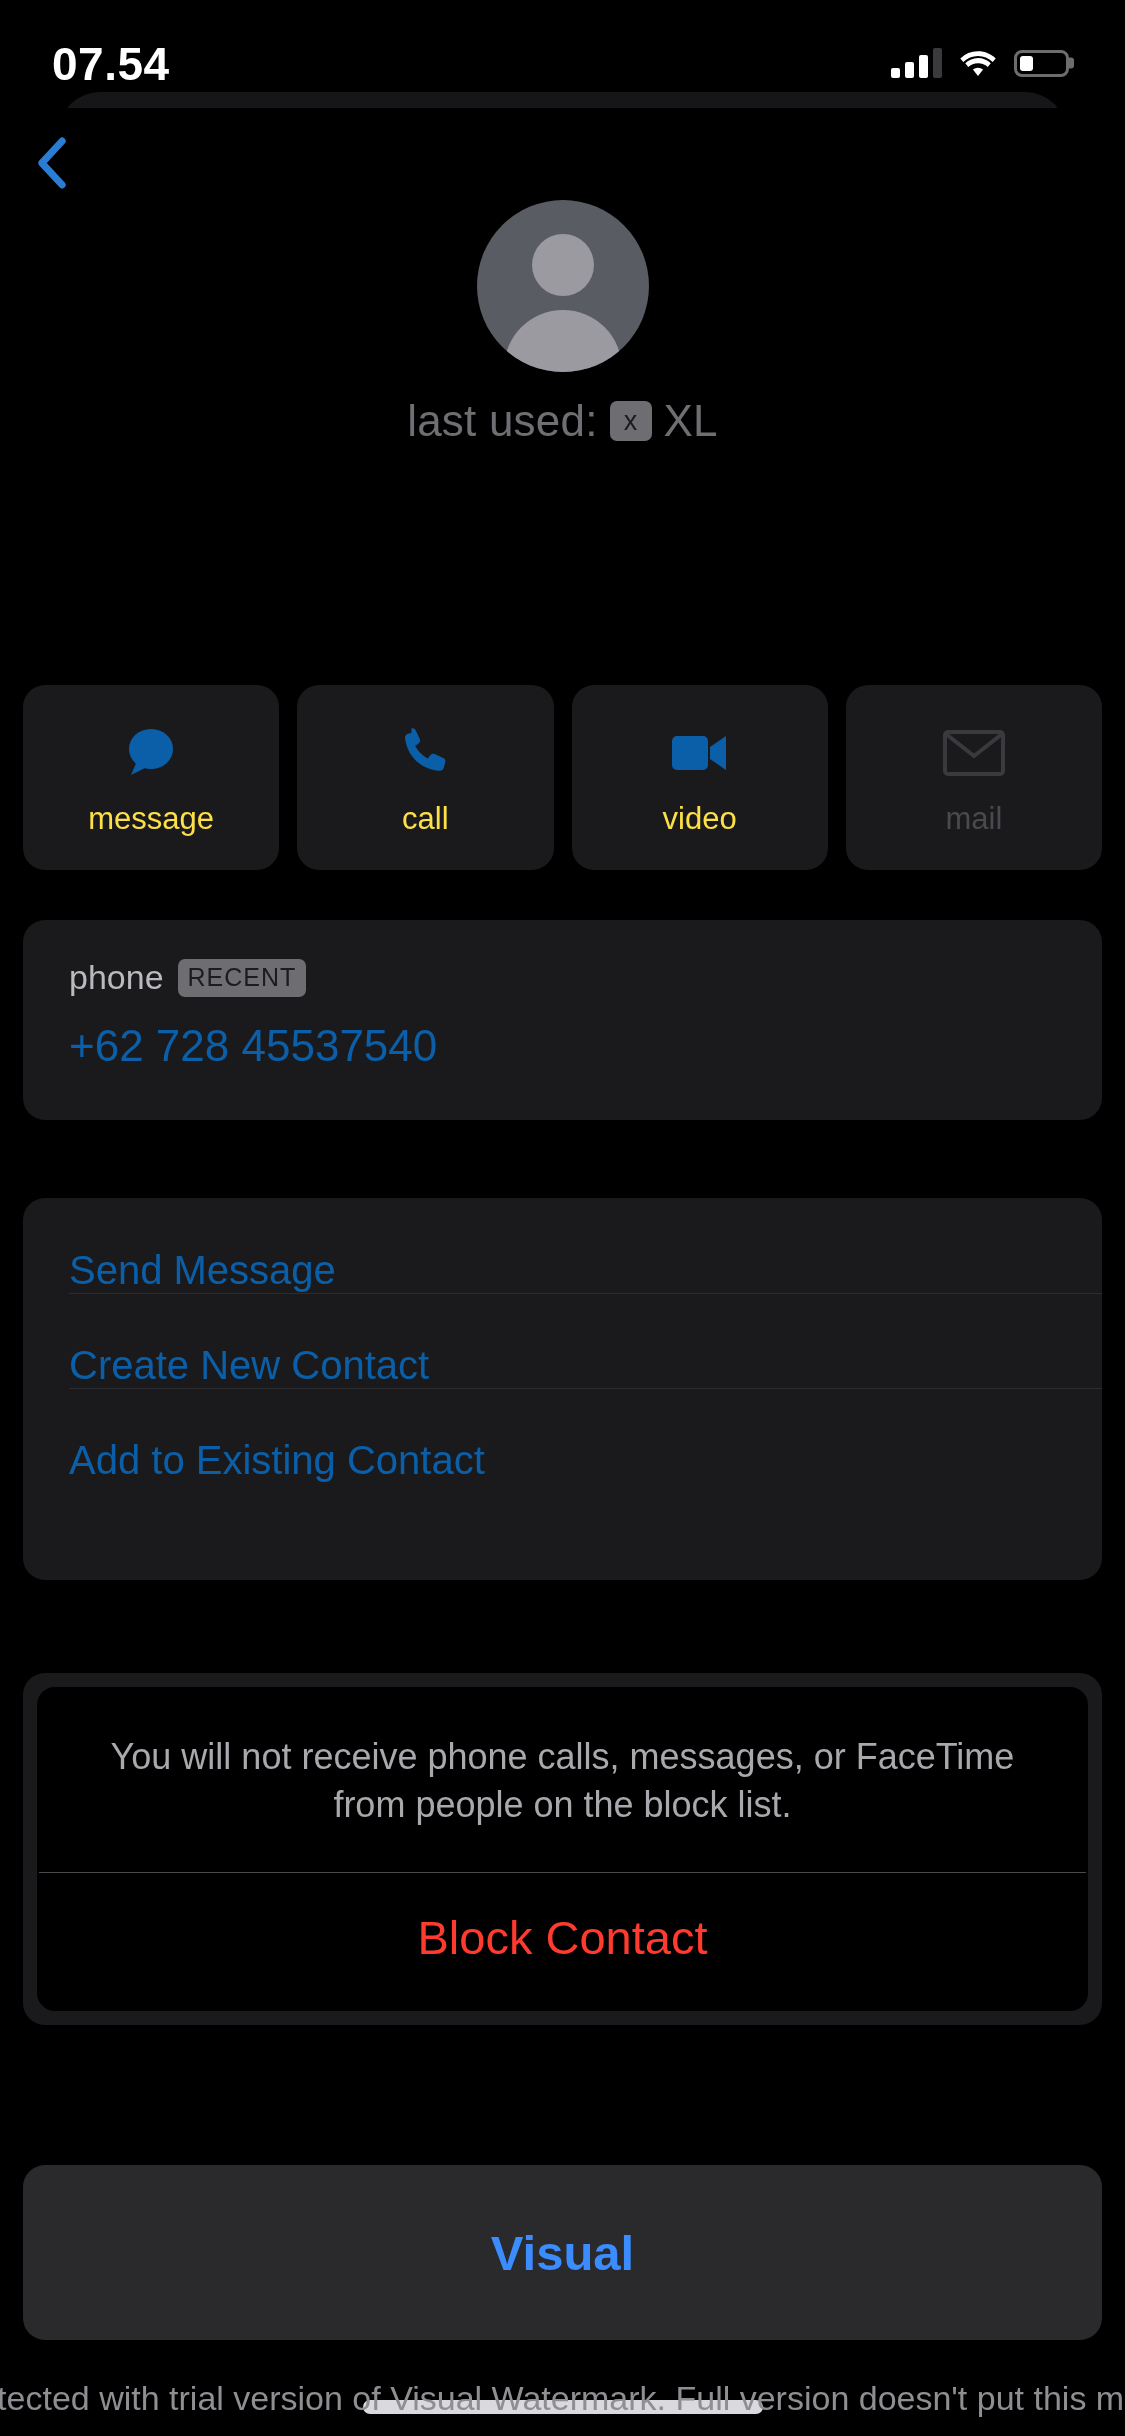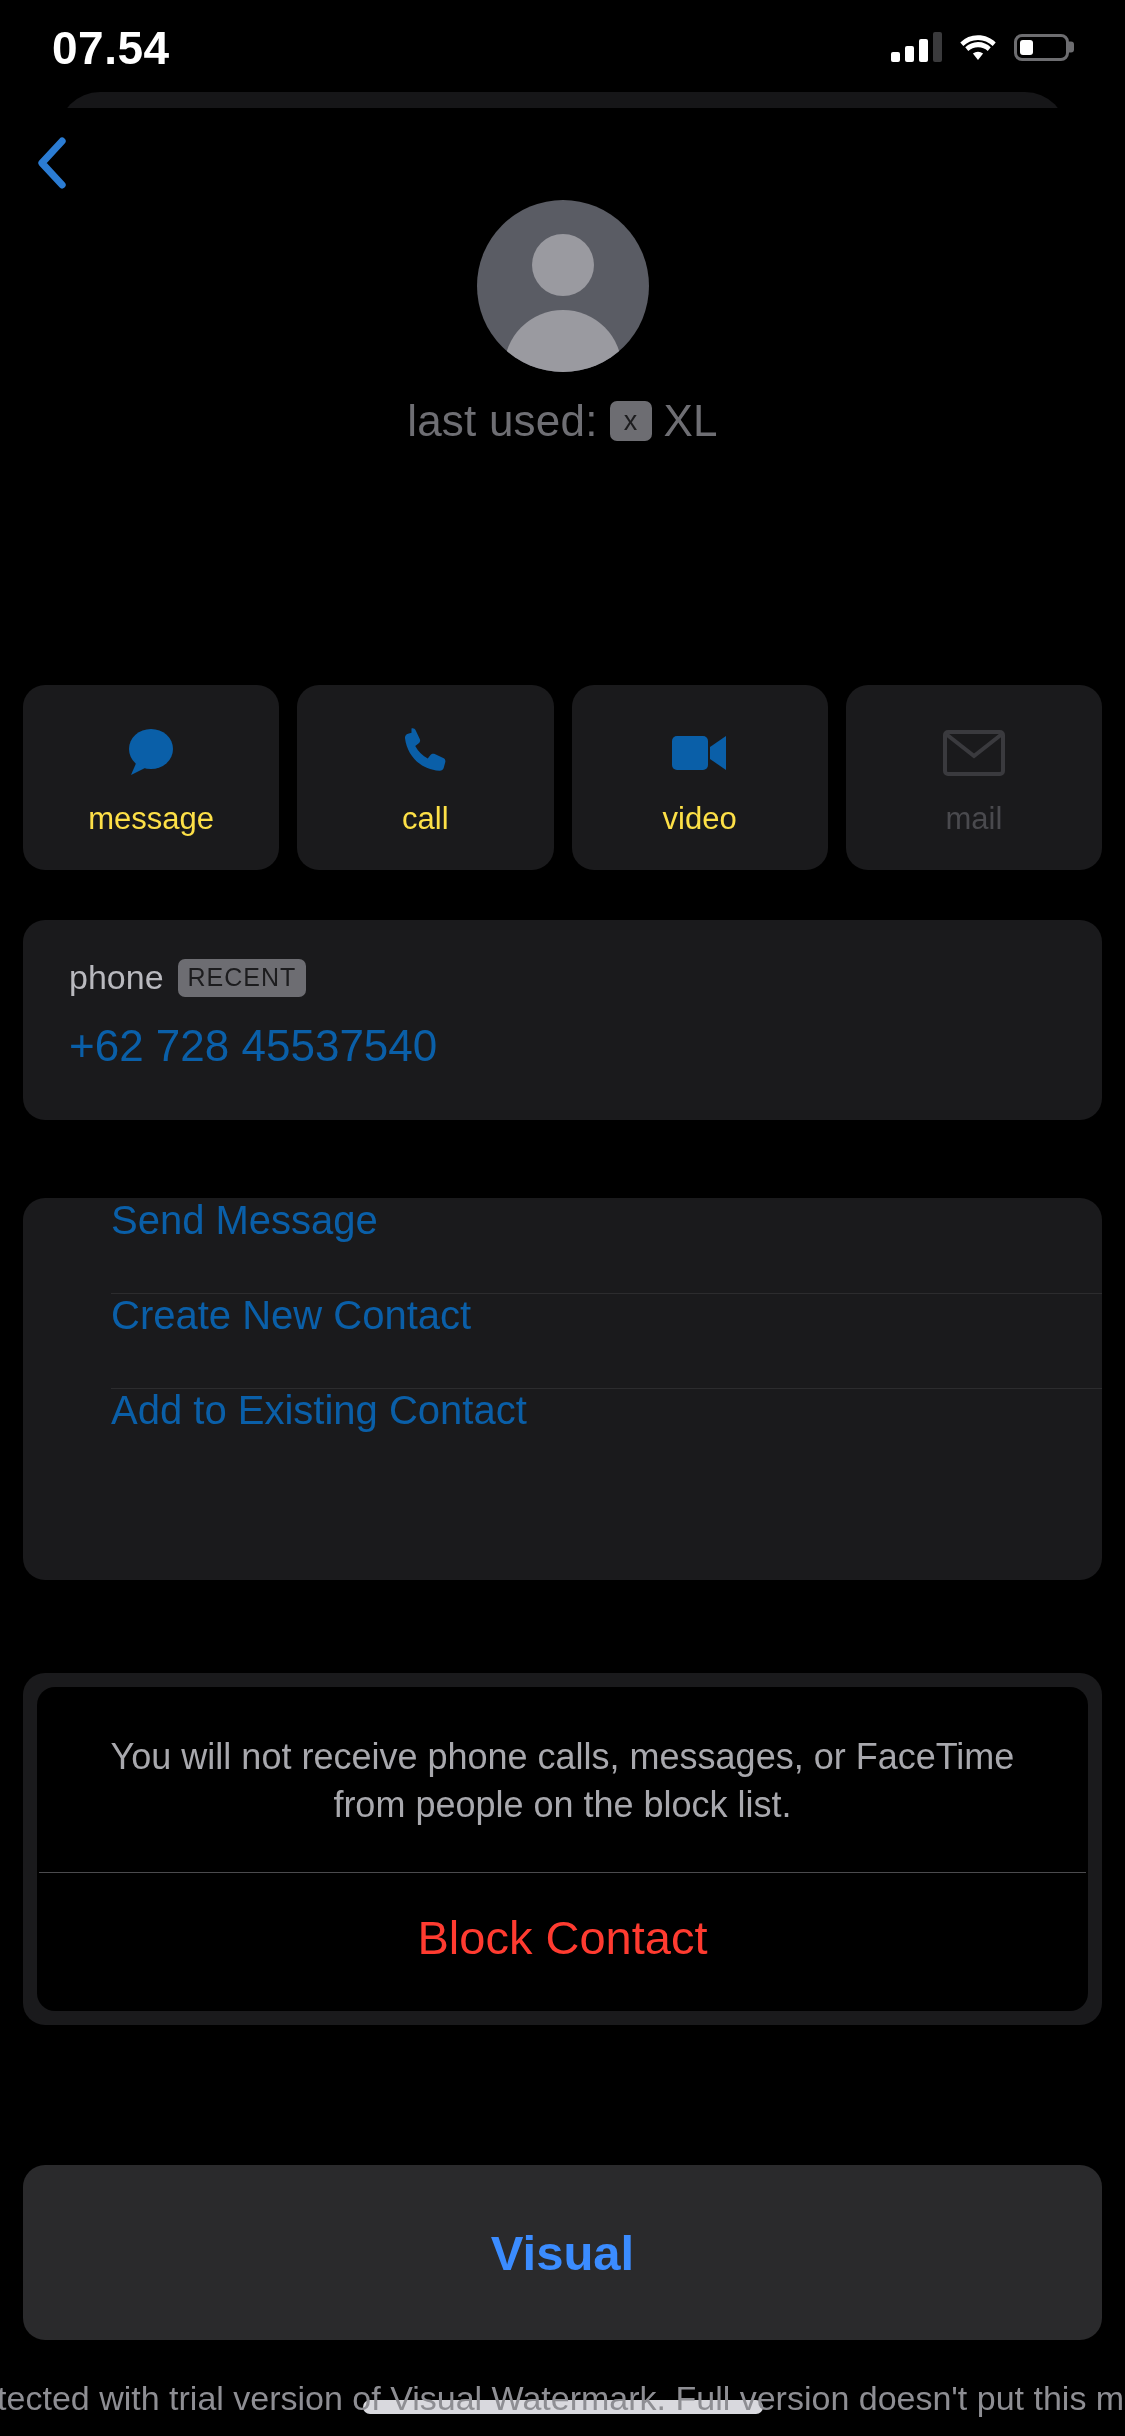--- a/index.html
+++ b/index.html
@@ -12,21 +12,21 @@
   }
   .screen{
     position:relative;
     width:1125px; height:2436px;
     background:#000;
     overflow:hidden;
   }
 
   
   .statusbar{
-    position:absolute; top:0; left:0; width:1125px; height:88px;
+    position:absolute; top:16px; left:0; width:1125px; height:88px;
     display:flex; align-items:center; justify-content:space-between;
     padding:0 56px 0 52px;
     color:#fff;
     z-index:50;
   }
   .sb-time{
     font-size:46px; font-weight:600; letter-spacing:0.5px;
     color:#ffffff; padding-top:8px;
   }
   .sb-right{ display:flex; align-items:center; gap:17px; padding-top:6px;}
@@ -135,25 +135,24 @@
     background:#6d6d72; border-radius:7px;
     color:#1c1c1e; font-size:25px; letter-spacing:1px;
   }
   .phone-number{
     margin-top:24px;
     font-size:44px; color:#0a5fa8;
   }
 
   .card-actions{ top:1198px; height:382px; }
   .row{
-    height:95px; display:flex; align-items:flex-start;
+    height:95px; display:flex; align-items:flex-end;
     padding:0 46px;
     font-size:40px; color:#0a5fa8;
     position:relative;
-    margin-left:42px;
   }
   .row + .row::before{
     content:""; position:absolute; top:0; left:46px; right:0;
     height:1px; background:#2c2c2e;
   }
 
   .card-block{ top:1673px; height:352px; padding:14px; }
   .block-inner{
     background:#000000; border-radius:18px; overflow:hidden;
     height:100%;

